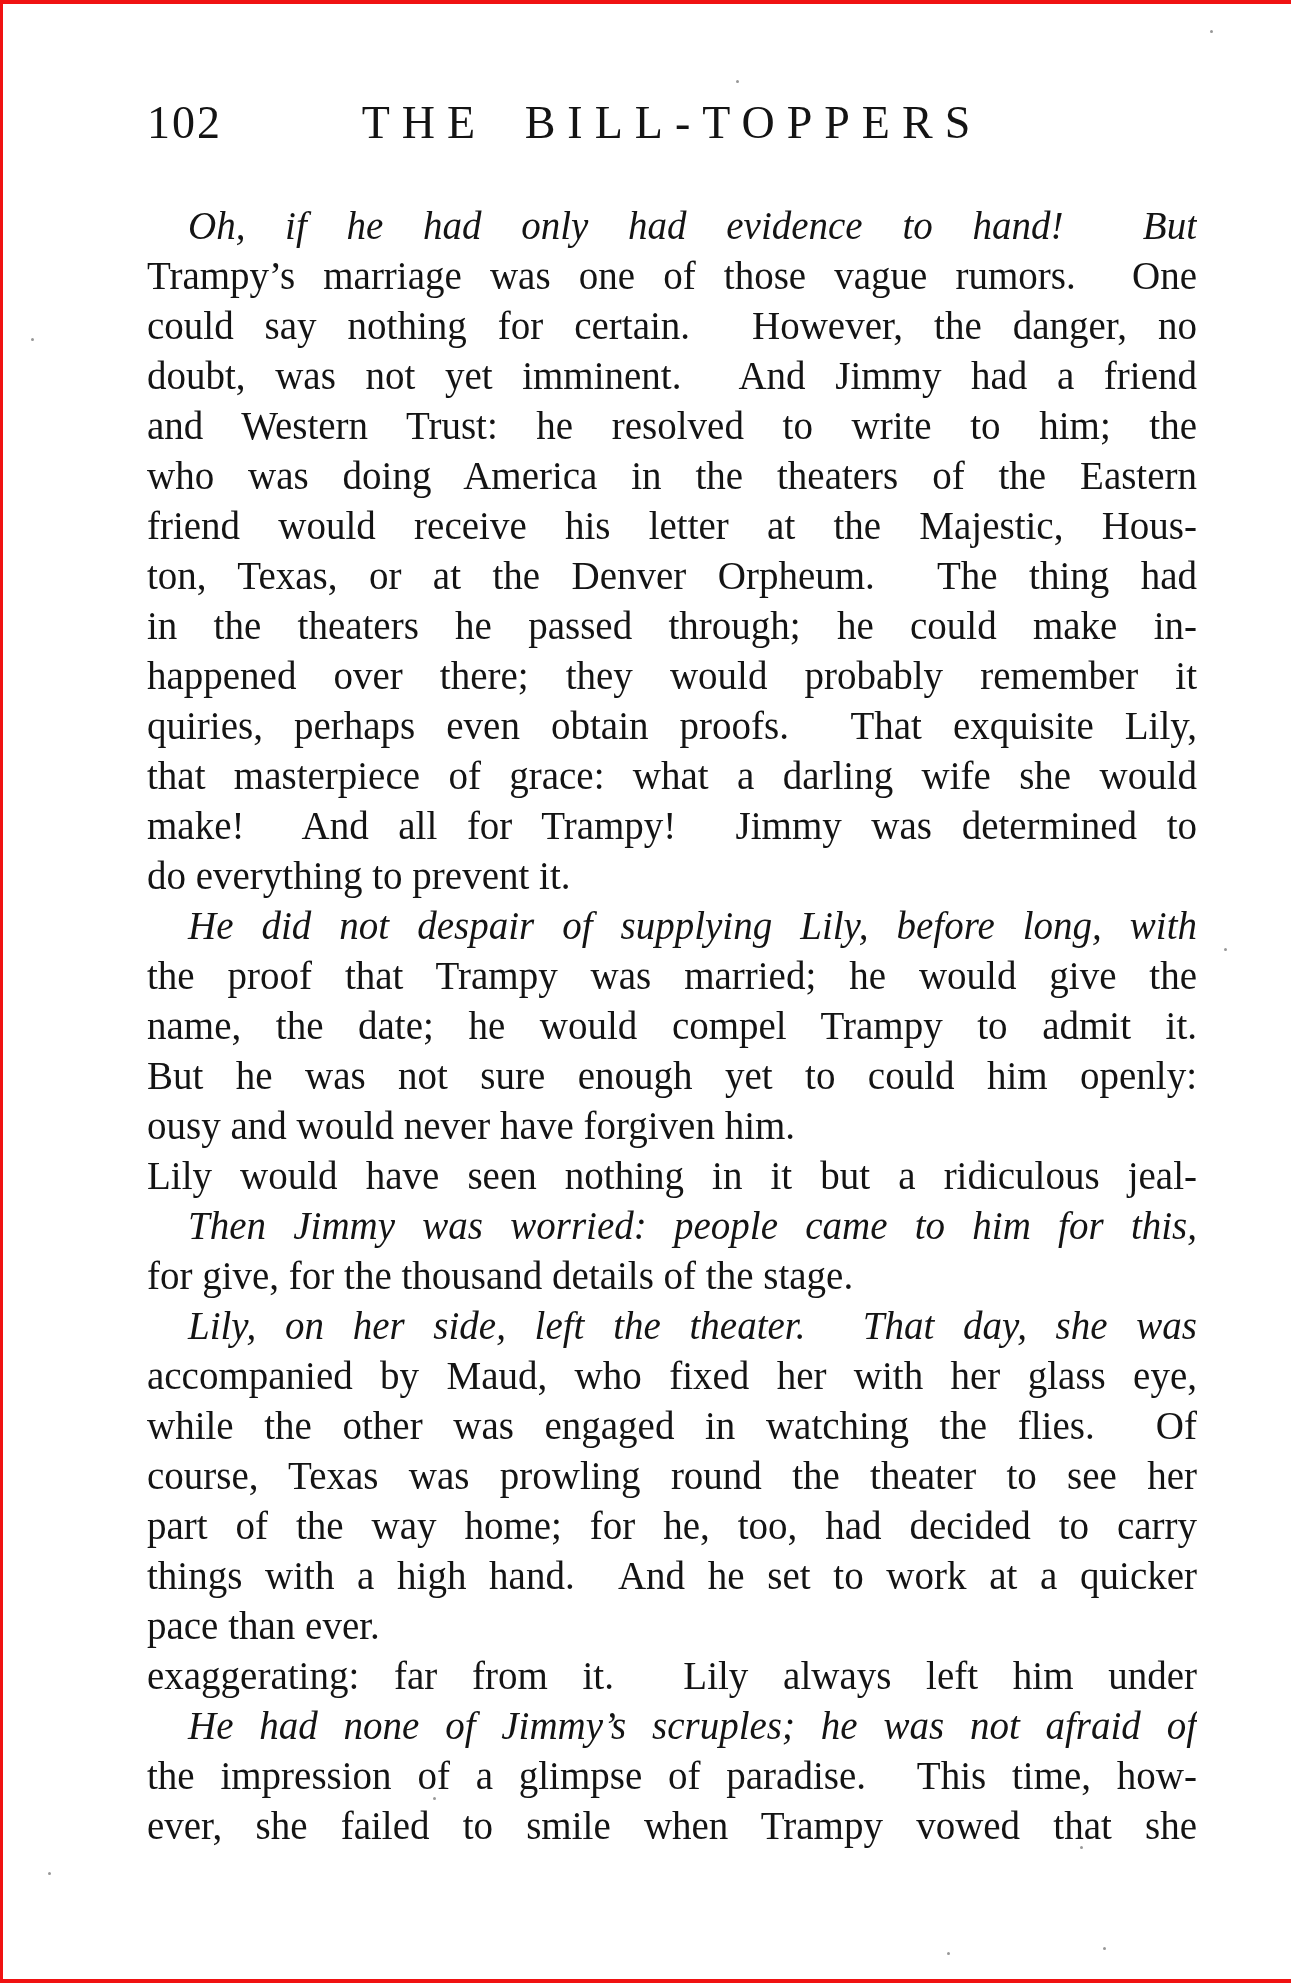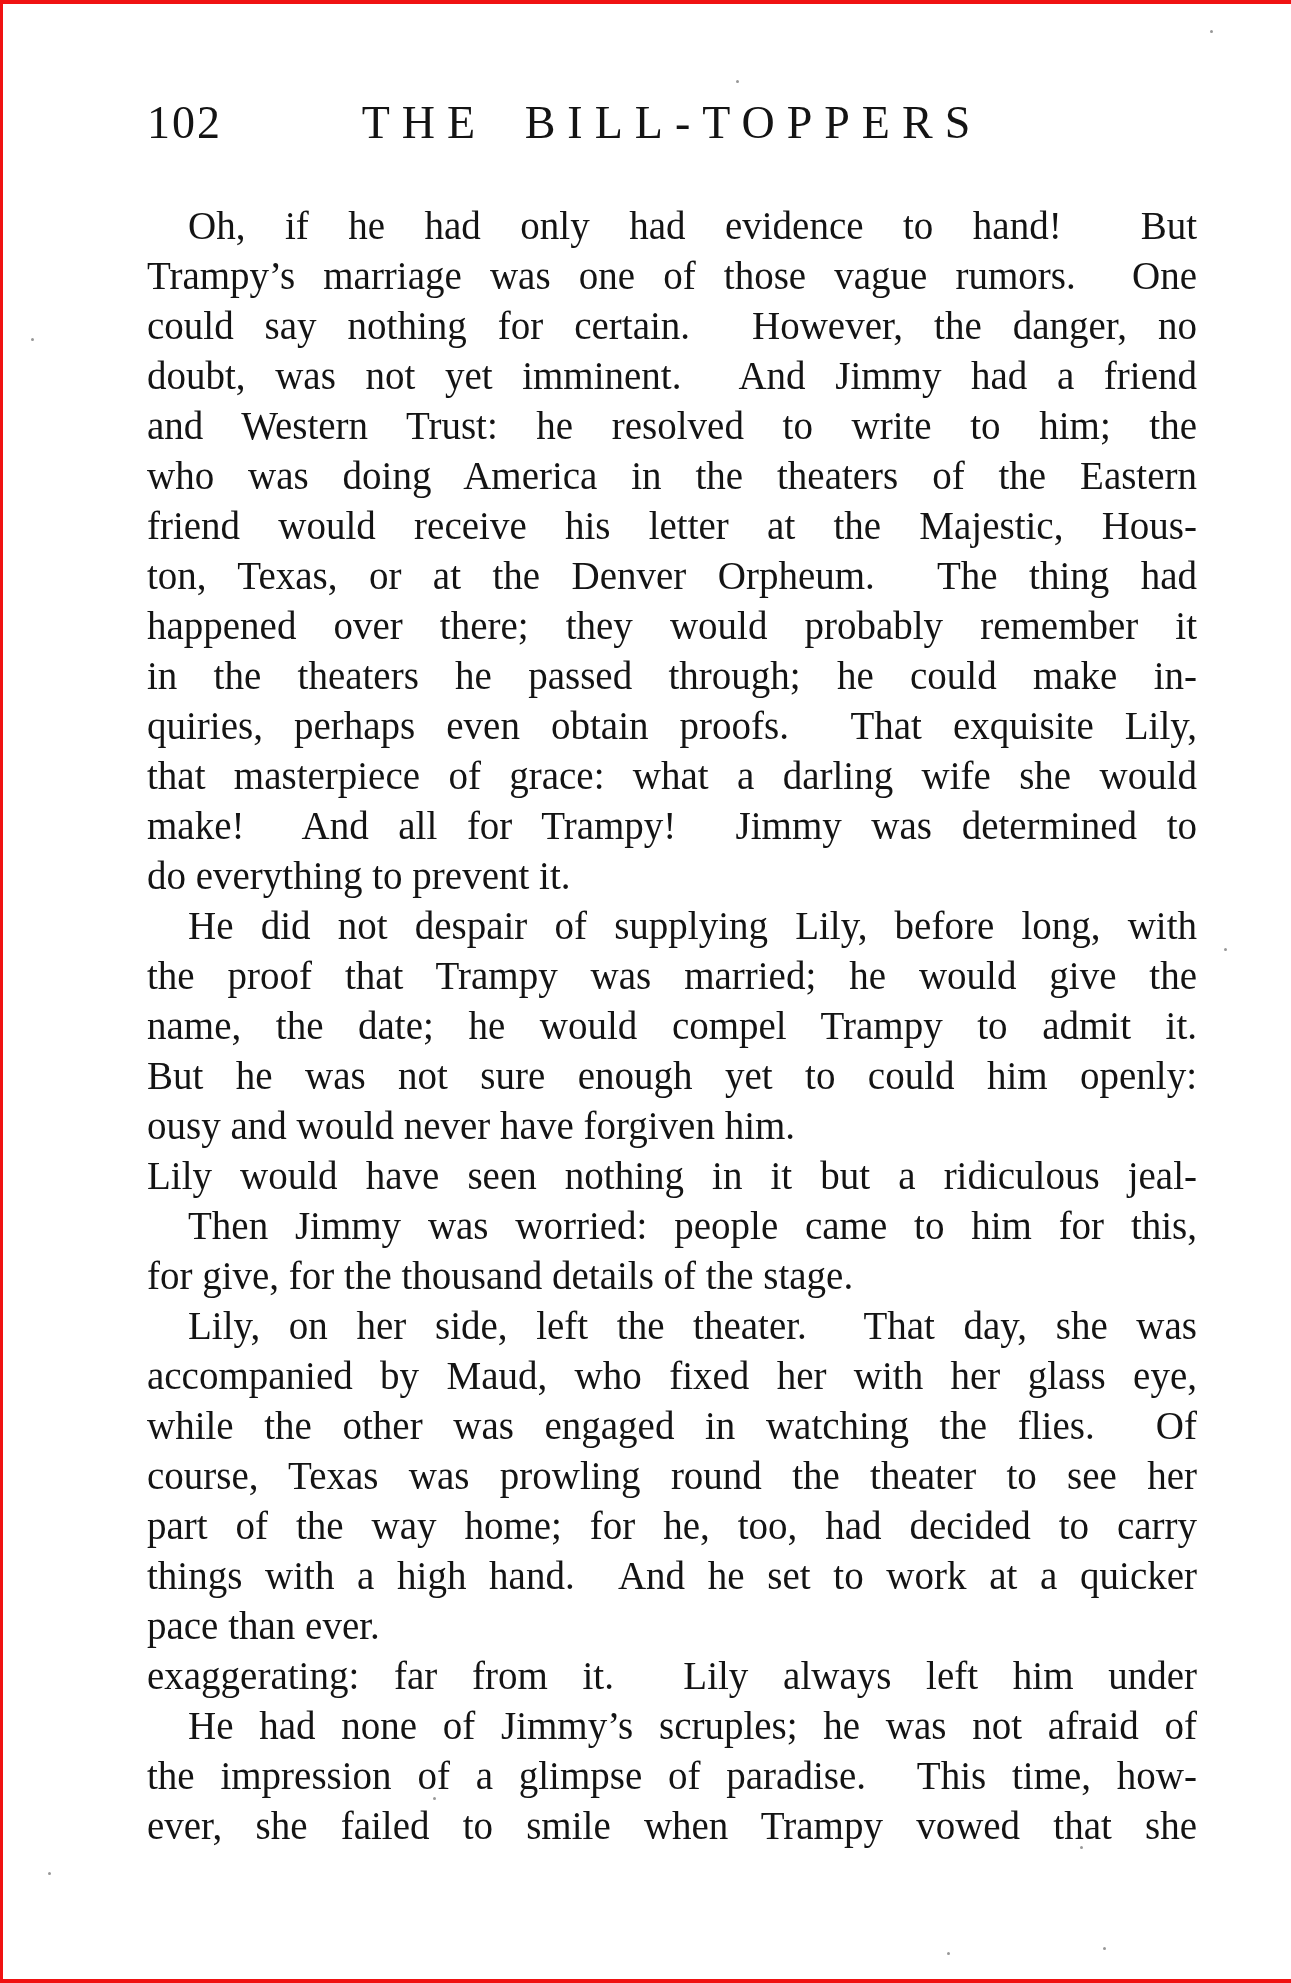--- a/index.html
+++ b/index.html
@@ -53,21 +53,21 @@
     font-size: 39px;
   }
   .line {
     height: 50px;
     line-height: 50px;
     text-align: justify;
     text-align-last: justify;
     overflow: hidden;
   }
   .line.end { text-align-last: left; }
-  .line.indent { text-indent: 41px; }
+  .line.indent { text-indent: 41px; font-style: italic; }
 
   .speck {
     position: absolute;
     width: 3px;
     height: 3px;
     border-radius: 50%;
     background: #6b6b6b;
     opacity: 0.7;
   }
 </style>
@@ -89,22 +89,22 @@
 
     <div>
       <div class="line indent">Oh, if he had only had evidence to hand!&nbsp; But</div>
       <div class="line">Trampy’s marriage was one of those vague rumors.&nbsp; One</div>
       <div class="line">could say nothing for certain.&nbsp; However, the danger, no</div>
       <div class="line">doubt, was not yet imminent.&nbsp; And Jimmy had a friend</div>
       <div class="line">and Western Trust: he resolved to write to him; the</div>
       <div class="line">who was doing America in the theaters of the Eastern</div>
       <div class="line">friend would receive his letter at the Majestic, Hous-</div>
       <div class="line">ton, Texas, or at the Denver Orpheum.&nbsp; The thing had</div>
+      <div class="line">in the theaters he passed through; he could make in-</div>
       <div class="line">happened over there; they would probably remember it</div>
-      <div class="line">in the theaters he passed through; he could make in-</div>
       <div class="line">quiries, perhaps even obtain proofs.&nbsp; That exquisite Lily,</div>
       <div class="line">that masterpiece of grace: what a darling wife she would</div>
       <div class="line">make!&nbsp; And all for Trampy!&nbsp; Jimmy was determined to</div>
       <div class="line end">do everything to prevent it.</div>
     </div>
 
     <div>
       <div class="line indent">He did not despair of supplying Lily, before long, with</div>
       <div class="line">the proof that Trampy was married; he would give the</div>
       <div class="line">name, the date; he would compel Trampy to admit it.</div>

